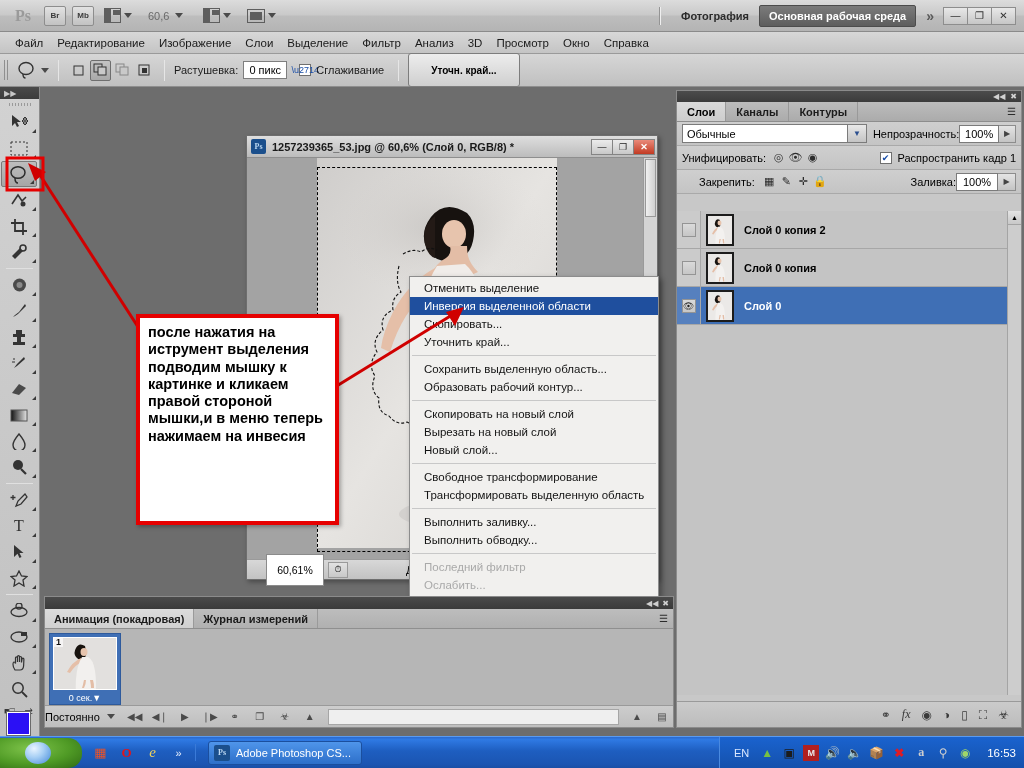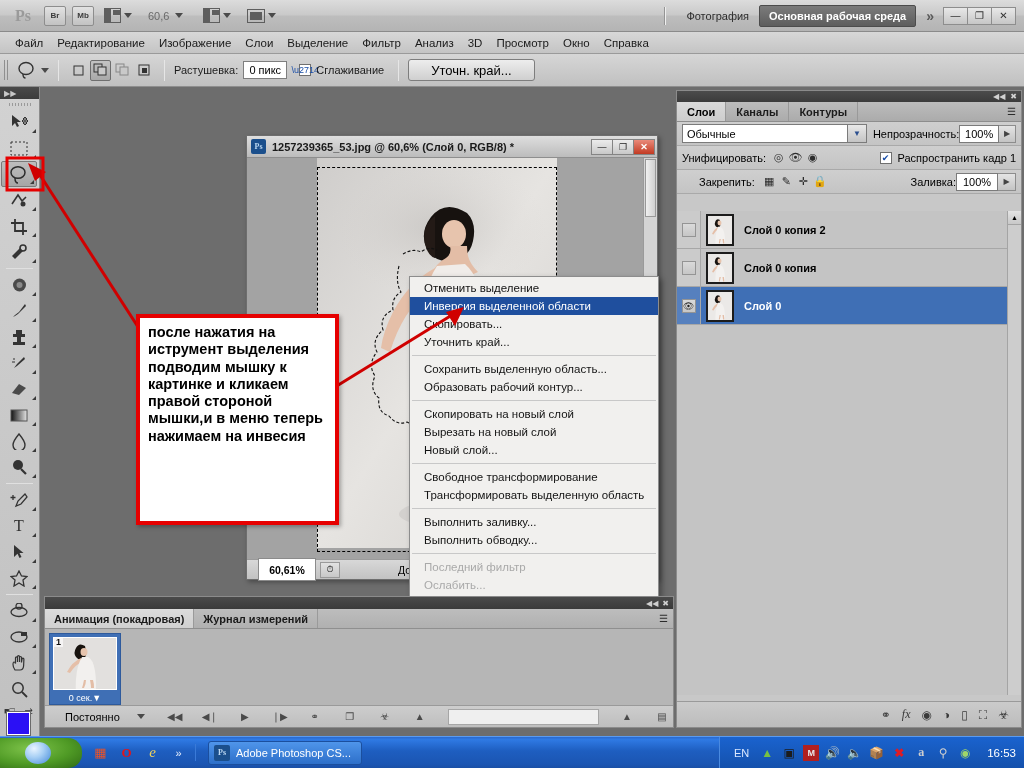--- a/index.html
+++ b/index.html
@@ -40,21 +40,21 @@
   .zoomval { margin-left: 14px; color: #6a6a6a; font-size: 11px; }
   .glyphbox { width: 17px; height: 15px; border: 1.5px solid #5e5e5e; position: relative; }
   .glyphbox.split::before { content:""; position:absolute; left:0; top:0; width:6px; height:100%;
         background:#5e5e5e; }
   .glyphbox.split::after { content:""; position:absolute; left:8px; top:1px; width:7px; height:5px;
         background:#5e5e5e; }
   .glyphscreen { width: 18px; height: 14px; border: 1.5px solid #5e5e5e; position: relative;}
   .glyphscreen::after{content:"";position:absolute;left:2px;top:2px;right:2px;bottom:2px;background:#5e5e5e;}
   .appbar-sep { width: 2px; height: 18px; margin: 0 10px;
     border-left: 1px solid #949494; border-right: 1px solid #efefef; }
-  .ws-label { font-size: 11px; font-weight: normal; color: #2c2c2c; padding: 0 10px; text-align: center; }
+  .ws-label { font-size: 11px; font-weight: bold; color: #2c2c2c; padding: 0 10px; text-align: center; }
   .ws-active {
     font-size: 11px; font-weight: bold; color: #fff;
     background: linear-gradient(180deg,#7b7b7b,#5d5d5d);
     border: 1px solid #4c4c4c; border-radius: 2px;
     padding: 4px 9px;
   }
   .chevrons { font-size: 14px; color: #5a5a5a; margin: 0 10px; font-weight: bold;}
   .wingroup { display: flex; margin-right: 8px; }
   .winbtn {
     width: 25px; height: 18px; border: 1px solid #8d8d8d;
@@ -91,23 +91,23 @@
   .selbtn.active { border: 1px solid #6e6e6e; border-radius: 2px;
     background: linear-gradient(180deg,#c3c3c3,#a9a9a9); }
   .optlabel { font-size: 11px; color: #1c1c1c; margin-right: 5px; }
   .optinput {
     width: 44px; height: 18px; background: #fff; border: 1px solid #7e7e7e;
     font-size: 11px; text-align: center; line-height: 17px; color: #000;
   }
   .chk { width: 12px; height: 12px; background:#fff; border:1px solid #6f6f6f;
     display:inline-flex;align-items:center;justify-content:center;font-size:9px;color:#1a4ea8;}
   .refinebtn {
-    height: 22px; padding: 4px 22px; border: 1px solid #7d7d7d; border-radius: 3px;
+    height: 22px; padding: 16px 22px; border: 1px solid #7d7d7d; border-radius: 3px;
     background: linear-gradient(180deg,#ededed,#cfcfcf);
-    font-size: 13px; display: flex; align-items: center; justify-content: center;
+    font-size: 10px; display: flex; align-items: center; justify-content: center; font-weight: bold;
   }
 
   
   .toolbar {
     position: absolute; left: 0; top: 87px; width: 40px; height: 681px;
     background: linear-gradient(180deg,#d2d2d2,#c0c0c0);
     border-right: 1px solid #8b8b8b;
   }
   .tb-grip { height: 12px; background: linear-gradient(180deg,#4a4a4a,#3c3c3c);
     color:#c8c8c8; font-size:8px; display:flex; align-items:center; padding-left:4px;}
@@ -165,22 +165,22 @@
   }
   .marching { position:absolute; left:70px; top:9px; width:240px; height:385px;
     border:1px dashed #000; }
   .doc-scroll-v { position:absolute; right:0; top:22px; width:14px; bottom:20px;
     background:#d4d4d4; border-left:1px solid #9a9a9a;}
   .doc-scroll-thumb { position:absolute; left:1px; top:1px; right:1px; height:58px;
     background:linear-gradient(90deg,#f0f0f0,#cfcfcf); border:1px solid #989898;}
   .docstatus { position:absolute; left:0; bottom:0; right:0; height:20px;
     background:linear-gradient(180deg,#d8d8d8,#c2c2c2); border-top:1px solid #9a9a9a;
     display:flex; align-items:center; font-size:10.5px; }
-  .ds-zoom { width:58px; height:23px; background:#fff; border:1px solid #8b8b8b;
-    margin-left:11px; display:flex;align-items:center;justify-content:center; font-size:10.5px;font-weight:bold;}
+  .ds-zoom { width:58px; height:32px; background:#fff; border:1px solid #8b8b8b;
+    margin-left:19px; display:flex;align-items:center;justify-content:center; font-size:10.5px;}
   .ds-icon { width:20px;height:16px;margin-left:4px;border:1px solid #9a9a9a;
     background:linear-gradient(180deg,#e2e2e2,#c8c8c8);
     display:flex;align-items:center;justify-content:center;font-size:9px;}
   .ds-doc { margin-left:58px; font-size:10.5px; }
 
   
   .ctxmenu { position:absolute; left:409px; top:276px; width:250px;
     background:#f1f0ee; border:1px solid #8d8d8d;
     box-shadow: 3px 3px 6px rgba(0,0,0,.35); padding:2px 0; }
   .ctx-item { height:18px; display:flex; align-items:center; padding-left:14px;
@@ -215,21 +215,21 @@
   .frame { width:72px; height:72px; background:#3f6fb5; border:1px solid #2e5a9c;
     position:relative; padding:3px; }
   .frame-thumb { width:64px; height:53px;
     background:linear-gradient(160deg,#d8d6d4,#eceae8); border:1px solid #fff; }
   .frame-num { position:absolute; left:4px; top:3px; font-size:9px; font-weight:bold;
     color:#111; background:rgba(255,255,255,.65); padding:0 2px; }
   .frame-time { position:absolute; left:0; right:0; bottom:1px; text-align:center;
     font-size:9px; color:#fff; }
   .anim-toolbar { position:absolute; left:0; bottom:0; right:0; height:22px;
     background:linear-gradient(180deg,#cdcdcd,#bebebe); border-top:1px solid #9a9a9a;
-    display:flex; align-items:center; padding-left:20px; gap:13px; font-size:11px;}
+    display:flex; align-items:center; padding-left:0; gap:3px; font-size:11px;}
   .anim-btn { width:22px;height:17px; display:flex;align-items:center;justify-content:center;
     font-size:10px; color:#4a4a4a;}
   .anim-slot { flex:1; height:16px; background:#efefef; border:1px solid #a6a6a6;
     margin:0 4px; }
 
   
   .layerspanel { position:absolute; left:676px; top:90px; width:346px; height:638px;
     background:#c8c8c8; border:1px solid #8b8b8b; }
   .lp-titlebar { height:11px; background:linear-gradient(180deg,#4c4c4c,#3b3b3b);
     display:flex; align-items:center; justify-content:flex-end; gap:5px;

